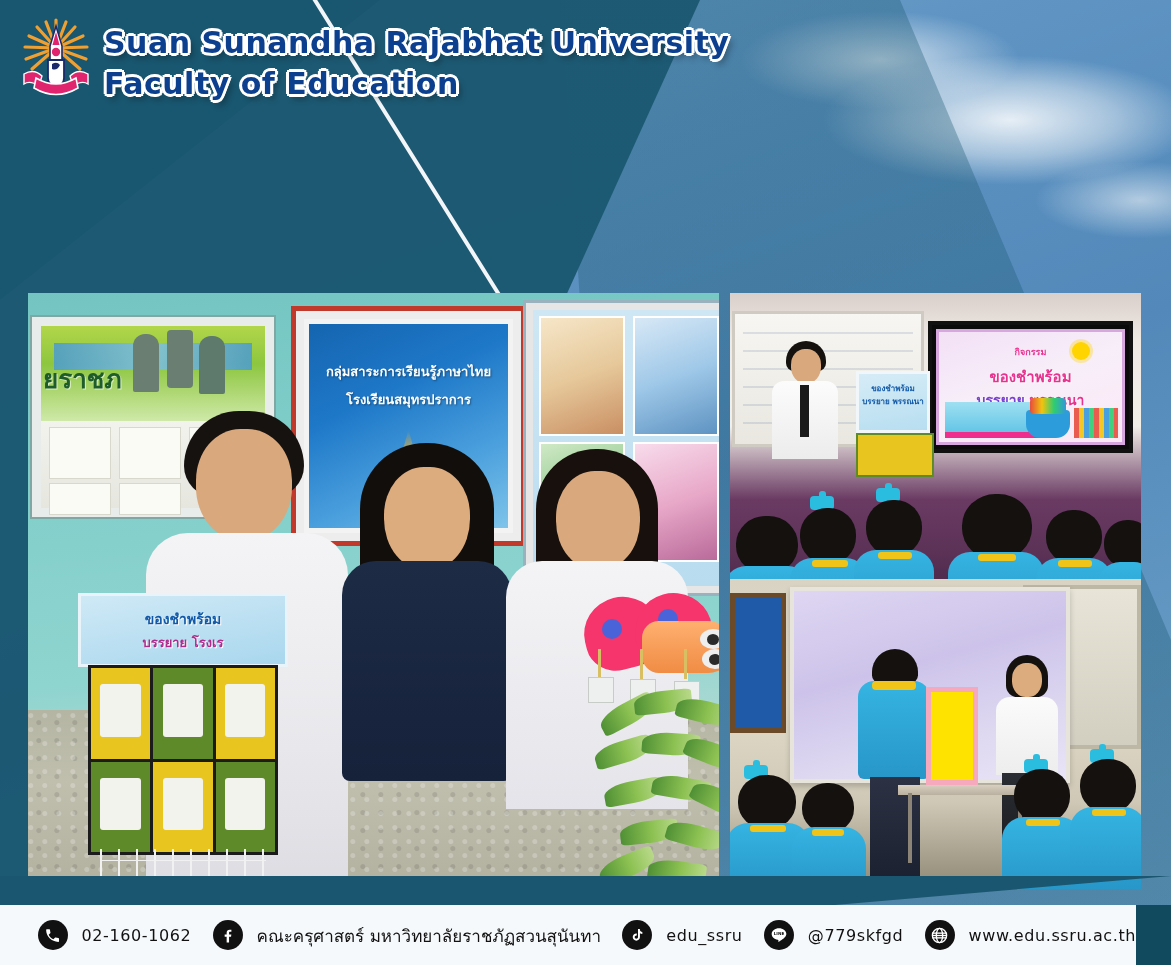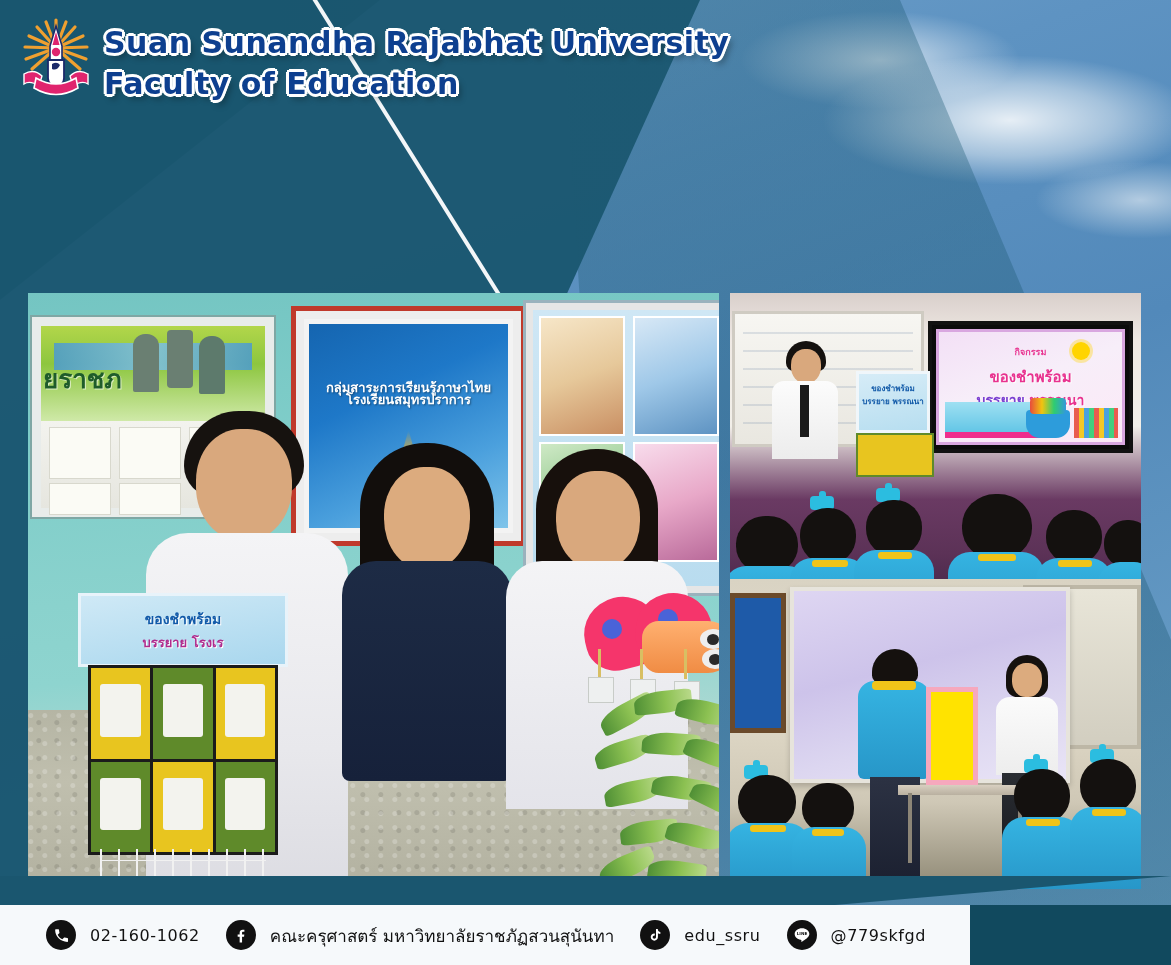--- a/index.html
+++ b/index.html
@@ -145,21 +145,20 @@
     border:8px solid #ededed; background:#f3f3f3; box-shadow:0 0 0 5px #c0392b;
   }
   .lp-board-inner{
     position:absolute; inset:5px;
     background:linear-gradient(155deg,#1565b0 0%,#1e78c8 35%,#4ba0dd 70%,#7fc4ea 100%);
   }
   .lp-board-t1{
     position:absolute; top:18%; left:0; width:100%; text-align:center; color:#fff;
     font-size:13px; font-family:"DejaVu Sans", sans-serif; font-weight:bold;
     text-shadow:1px 1px 2px rgba(0,0,0,.4);
-    margin-top:16px;
   }
   .lp-board-t2{
     position:absolute; top:32%; left:0; width:100%; text-align:center; color:#fff;
     font-size:13px; font-family:"DejaVu Sans", sans-serif; font-weight:bold;
     text-shadow:1px 1px 2px rgba(0,0,0,.4);
   }
   .lp-board-emblem{
     position:absolute; left:50%; bottom:4%; transform:translateX(-50%);
     width:60px; height:90px;
     background:radial-gradient(ellipse at 50% 70%, #e8d070 0%, #c9a84a 45%, rgba(201,168,74,0) 70%);
@@ -450,21 +449,21 @@
   .br-desk{ position:absolute; background:linear-gradient(180deg,#d8cfc0,#b9b0a0); }
   .br-deskleg{ position:absolute; background:#8c8577; width:4px; }
 
   
   .footer-teal{
     position:absolute; left:0; top:876px; width:1171px; height:32px;
     background:#1a566f;
     clip-path:polygon(0 0, 1171px 0, 1171px 0, 800px 32px, 0 32px);
   }
   .footer{
-    position:absolute; left:0; top:905px; width:970px; height:60px;
+    position:absolute; left:0; top:905px; width:1136px; height:60px;
     background:#f6f9fb;
     display:flex; align-items:center;
   }
   .fitem{ display:flex; align-items:center; }
   .ficon{
     width:30px; height:30px; border-radius:50%; background:#111;
     display:flex; align-items:center; justify-content:center;
     color:#fff; flex:0 0 auto;
   }
   .ficon svg{ display:block; }
@@ -804,15 +803,28 @@
           <path d="M12 4.6c-4.4 0-8 2.8-8 6.3 0 3.1 2.8 5.7 6.6 6.2.3.1.6.2.7.4.1.2 0 .5 0 .7l-.1.7c0 .2-.2.8.7.4s4.7-2.8 6.4-4.8c1.2-1.3 1.7-2.5 1.7-3.6 0-3.5-3.6-6.3-8-6.3z" fill="#fff"></path>
           <text x="12" y="12.4" font-size="4.6" text-anchor="middle" fill="#111" font-family="DejaVu Sans, sans-serif" font-weight="bold">LINE</text>
         </svg>
       </span>
       <span class="fgap"></span>
       <span class="ftext">@779skfgd</span>
     </div>
 
     <div style="width:26px;"></div>
 
+    <div class="fitem">
+      <span class="ficon">
+        <svg width="19" height="19" viewBox="0 0 24 24" fill="none" stroke="#fff" stroke-width="1.7">
+          <circle cx="12" cy="12" r="9"></circle>
+          <ellipse cx="12" cy="12" rx="4" ry="9"></ellipse>
+          <line x1="3" y1="9" x2="21" y2="9"></line>
+          <line x1="3" y1="15" x2="21" y2="15"></line>
+          <line x1="3" y1="12" x2="21" y2="12"></line>
+        </svg>
+      </span>
+      <span class="fgap"></span>
+      <span class="ftext">www.edu.ssru.ac.th</span>
+    </div>
   </div>
 
 </div>
 
 </body></html>

